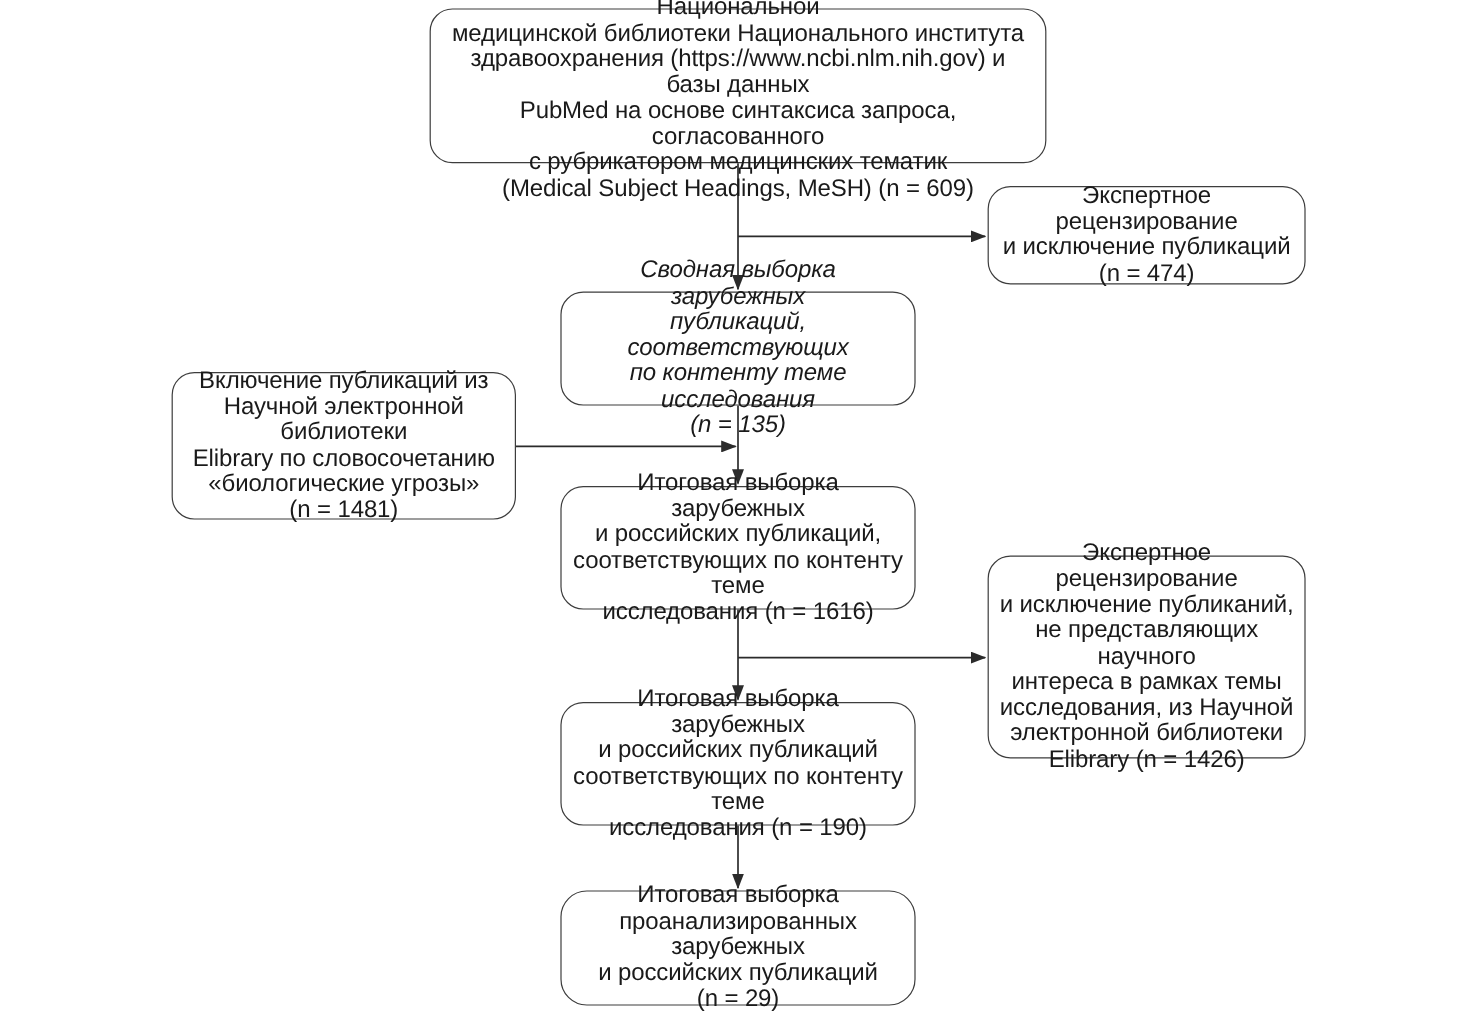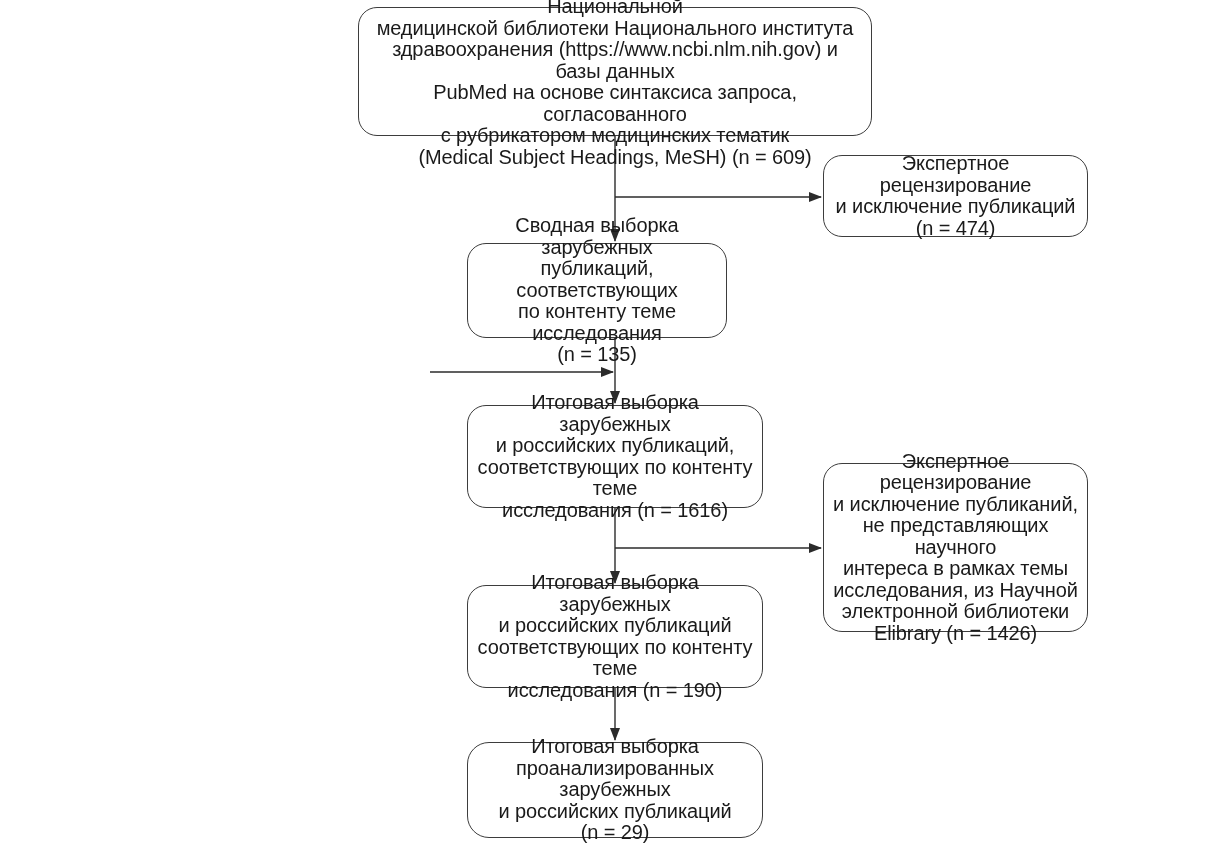--- a/index.html
+++ b/index.html
@@ -33,21 +33,21 @@
     justify-content: center;
     text-align: center;
     white-space: pre-line;
     font-size: 20px;
     line-height: 21.5px;
     letter-spacing: -0.1px;
     padding: 4px 8px;
   }
   .node-db-formation      { left: 358px; top: 7px;   width: 514px; height: 129px; }
   .node-expert-review-1   { left: 823px; top: 155px; width: 265px; height: 82px;  }
-  .node-summary-sample    { left: 467px; top: 243px; width: 260px; height: 95px;  }
+  .node-summary-sample    { left: 467px; top: 243px; width: 296px; height: 95px; font-style: italic;  }
   .node-elibrary-inclusion{ left: 143px; top: 310px; width: 287px; height: 123px; }
   .node-final-sample-1616 { left: 467px; top: 405px; width: 296px; height: 103px; }
   .node-expert-review-2   { left: 823px; top: 463px; width: 265px; height: 169px; }
   .node-final-sample-190  { left: 467px; top: 585px; width: 296px; height: 103px; }
   .node-final-sample-29   { left: 467px; top: 742px; width: 296px; height: 96px; border-radius: 22px;  }
 </style>
 </head>
 <body>
 
 <div class="canvas">
@@ -76,20 +76,25 @@
 
   <div class="node node-expert-review-1">Экспертное рецензирование
 и исключение публикаций
 (n = 474)</div>
 
   <div class="node node-summary-sample">Сводная выборка зарубежных
 публикаций, соответствующих
 по контенту теме исследования
 (n = 135)</div>
 
+  <div class="node node-elibrary-inclusion">Включение публикаций из
+Научной электронной библиотеки
+Elibrary по словосочетанию
+«биологические угрозы»
+(n = 1481)</div>
 
   <div class="node node-final-sample-1616">Итоговая выборка зарубежных
 и российских публикаций,
 соответствующих по контенту теме
 исследования (n = 1616)</div>
 
   <div class="node node-expert-review-2">Экспертное рецензирование
 и исключение публиканий,
 не представляющих научного
 интереса в рамках темы

